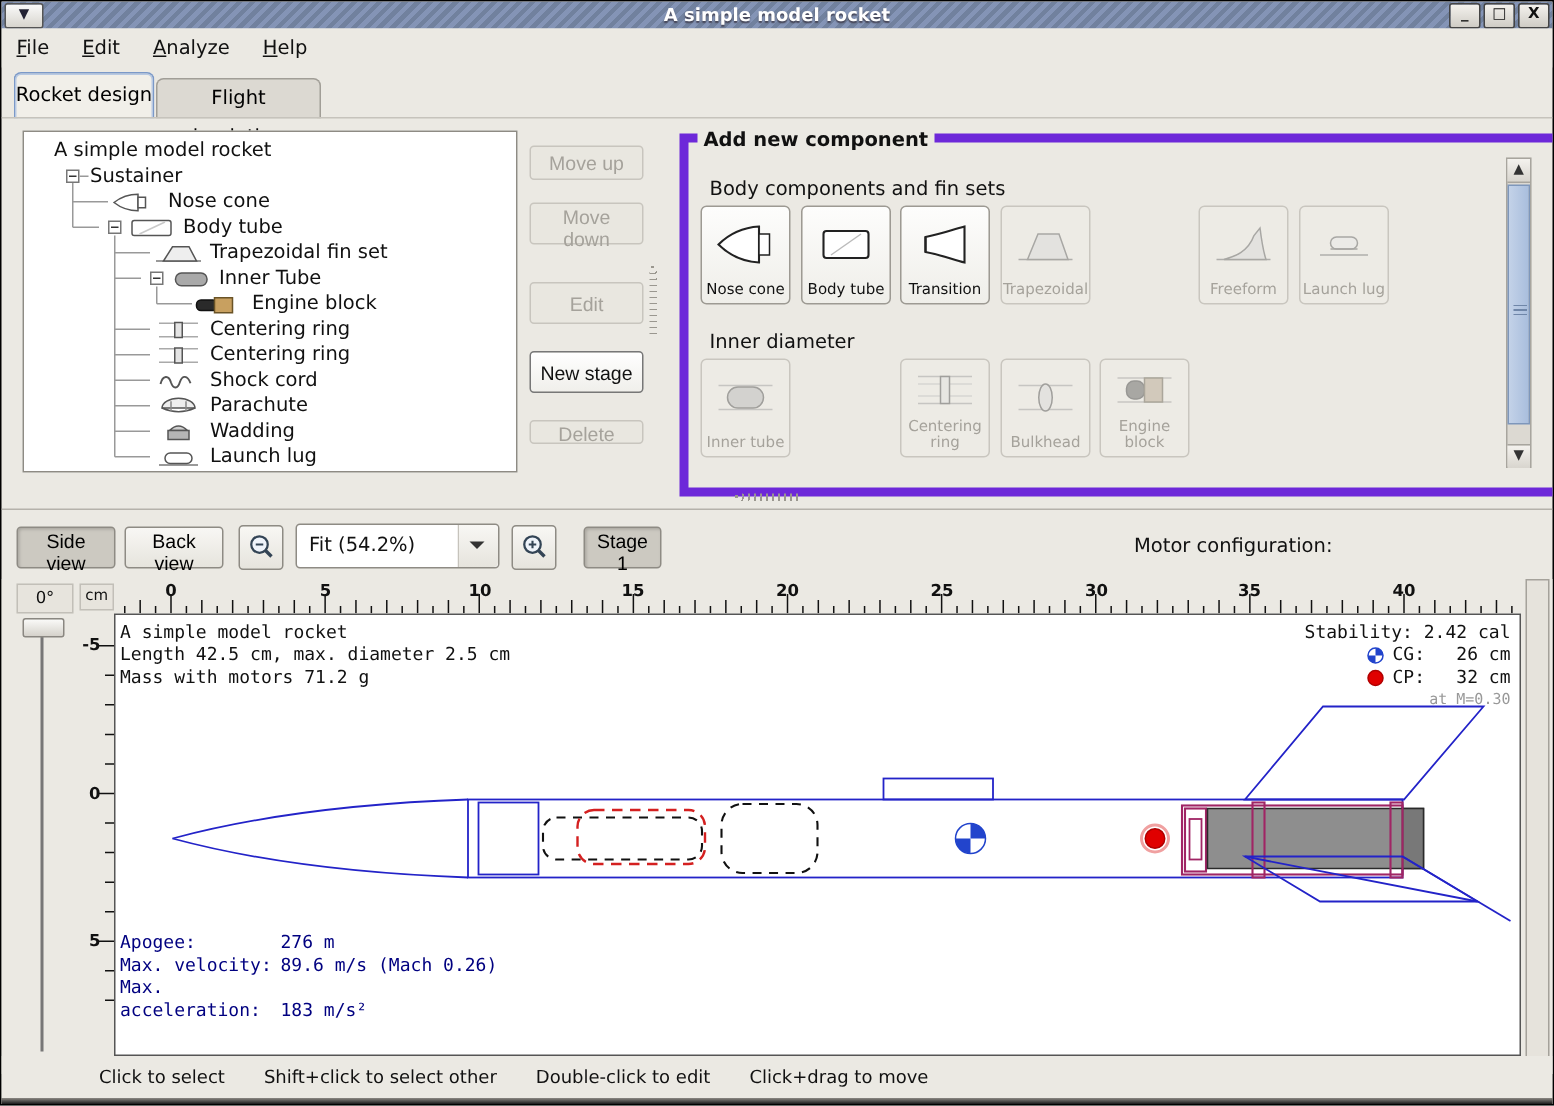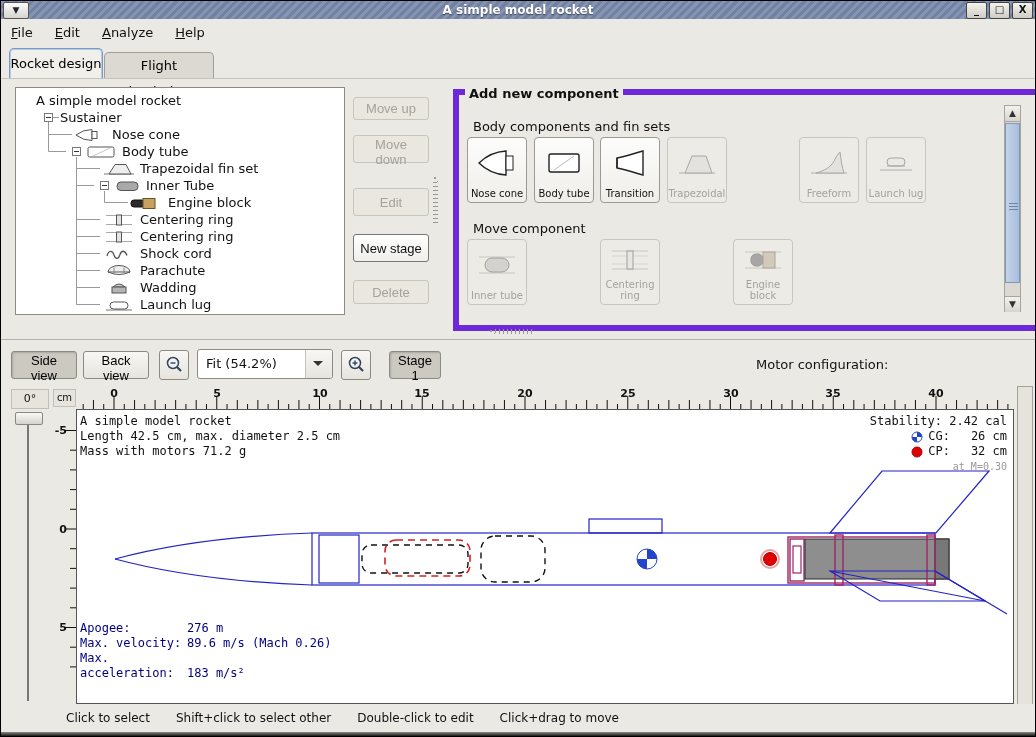--- a/index.html
+++ b/index.html
@@ -223,21 +223,21 @@
         <line x1="2" y1="12" x2="28" y2="12" stroke="#777"></line>
         <rect x="6" y="4" width="18" height="7" rx="3.5" fill="#fff" stroke="#555"></rect>
       </svg>
     <div class="trow" style="left:124px;top:208px">Launch lug</div>
   </div>
 
   <button class="btn off" style="left:352px;top:96px;width:76px;height:23px">Move up</button>
   <button class="btn off" style="left:352px;top:134px;width:76px;height:28px">Move down</button>
   <button class="btn off" style="left:352px;top:187px;width:76px;height:28px">Edit</button>
   <button class="btn strong" style="left:352px;top:233px;width:76px;height:28px">New stage</button>
-  <button class="btn off" style="left:352px;top:279px;width:76px;height:24px">Delete</button>
+  <button class="btn off" style="left:352px;top:279px;width:76px;height:16px">Delete</button>
 
   <div class="dots-v"></div>
 
   <div class="group">
     <div class="group-title">Add new component</div>
 
     <div class="glabel" style="left:14px;top:24px">Body components and fin sets</div>
 
     <div class="cbtn" style="left:8px;top:42px">
       <div class="ic">
@@ -288,21 +288,21 @@
       <div class="ic">
           <svg width="44" height="34" viewBox="0 0 44 34">
             <line x1="6" y1="24" x2="38" y2="24" stroke="#666"></line>
             <rect x="13" y="12" width="18" height="8" rx="4" fill="#e8e8e8" stroke="#555"></rect>
             <line x1="13" y1="20" x2="31" y2="20" stroke="#555"></line>
           </svg>
         </div>
       <div class="lb">Launch lug</div>
     </div>
 
-    <div class="glabel" style="left:14px;top:126px">Move component</div>
+    <div class="glabel" style="left:14px;top:126px">Inner diameter</div>
 
     <div class="cbtn off" style="left:8px;top:144px">
       <div class="ic">
           <svg width="44" height="34" viewBox="0 0 44 34">
             <line x1="4" y1="9" x2="40" y2="9" stroke="#999"></line>
             <line x1="4" y1="25" x2="40" y2="25" stroke="#999"></line>
             <rect x="10" y="10" width="24" height="14" rx="7" fill="#b5b5b5" stroke="#444"></rect>
           </svg>
         </div>
       <div class="lb">Inner tube</div>
@@ -311,20 +311,30 @@
       <div class="ic">
           <svg width="44" height="34" viewBox="0 0 44 34">
             <line x1="4" y1="8" x2="40" y2="8" stroke="#999"></line>
             <line x1="4" y1="26" x2="40" y2="26" stroke="#999"></line>
             <line x1="4" y1="13" x2="40" y2="13" stroke="#bbb"></line>
             <line x1="4" y1="21" x2="40" y2="21" stroke="#bbb"></line>
             <rect x="19" y="8" width="6" height="18" fill="#e0e0e0" stroke="#444"></rect>
           </svg>
         </div>
       <div class="lb">Centering ring</div>
+    </div>
+    <div class="cbtn off" style="left:208px;top:144px">
+      <div class="ic">
+          <svg width="44" height="34" viewBox="0 0 44 34">
+            <line x1="4" y1="9" x2="40" y2="9" stroke="#999"></line>
+            <line x1="4" y1="25" x2="40" y2="25" stroke="#999"></line>
+            <ellipse cx="22" cy="17" rx="4.5" ry="9" fill="#d8d8d8" stroke="#444"></ellipse>
+          </svg>
+        </div>
+      <div class="lb">Bulkhead</div>
     </div>
     <div class="cbtn off" style="left:274px;top:144px">
       <div class="ic">
           <svg width="44" height="34" viewBox="0 0 44 34">
             <line x1="4" y1="9" x2="40" y2="9" stroke="#999"></line>
             <line x1="4" y1="25" x2="40" y2="25" stroke="#999"></line>
             <rect x="10" y="11" width="12" height="12" rx="5" fill="#555" stroke="#333"></rect>
             <rect x="22" y="9" width="12" height="16" fill="#c8a060" stroke="#6a5326"></rect>
           </svg>
         </div>

